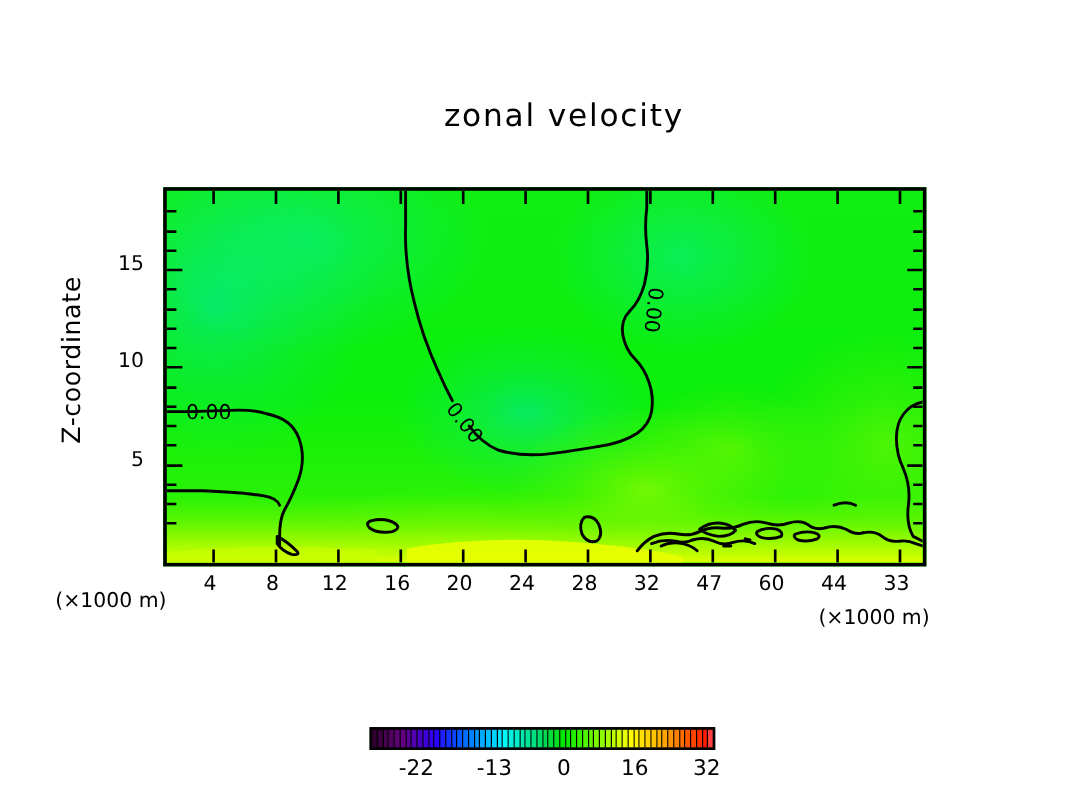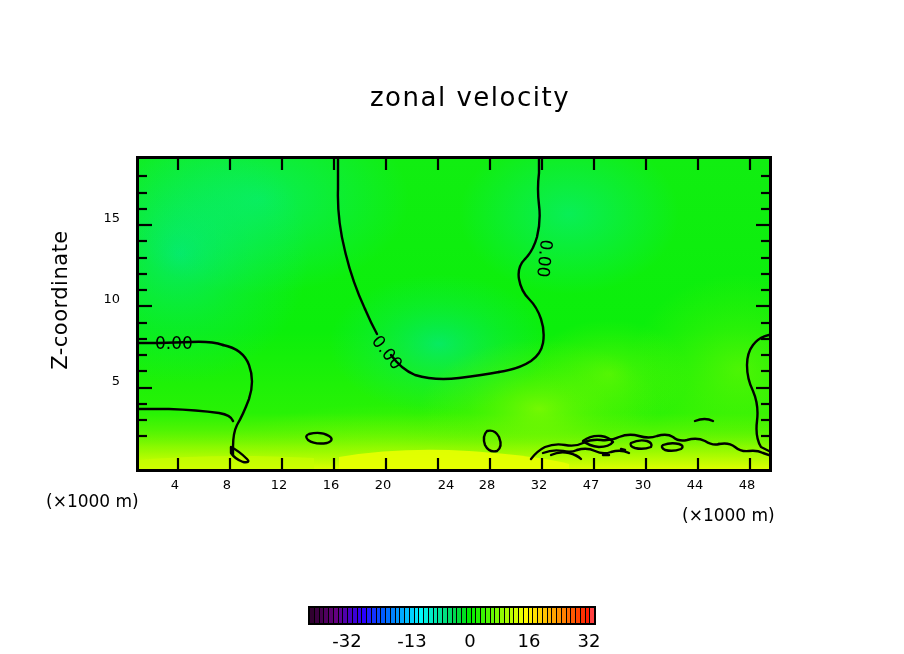--- a/index.html
+++ b/index.html
@@ -66,21 +66,21 @@
   }
   #xlabel {
     left: 136px;
     top: 523px;
     width: 636px;
     text-align: center;
   }
   .tick-text {
     position: absolute;
     font-family: "DejaVu Sans", sans-serif;
-    font-size: 13px;
+    font-size: 17px;
     text-align: center;
     white-space: pre;
   }
   .xtick-text { top: 477px; width: 40px; margin-left: -20px; }
   .ytick-text { left: 86px; width: 34px; text-align: right; margin-top: -12px; }
   .unit-note {
     position: absolute;
     font-family: "DejaVu Sans", sans-serif;
     font-size: 17px;
     white-space: pre;
@@ -314,27 +314,27 @@
 
   <div class="tick-text ytick-text" style="top:385px">5</div>
   <div class="tick-text ytick-text" style="top:303px">10</div>
   <div class="tick-text ytick-text" style="top:222px">15</div>
 
   <div class="tick-text xtick-text" style="left:175px">4</div>
   <div class="tick-text xtick-text" style="left:227px">8</div>
   <div class="tick-text xtick-text" style="left:279px">12</div>
   <div class="tick-text xtick-text" style="left:331px">16</div>
   <div class="tick-text xtick-text" style="left:383px">20</div>
-  <div class="tick-text xtick-text" style="left:446px">24</div>
+  <div class="tick-text xtick-text" style="left:435px">24</div>
   <div class="tick-text xtick-text" style="left:487px">28</div>
   <div class="tick-text xtick-text" style="left:539px">32</div>
   <div class="tick-text xtick-text" style="left:591px">47</div>
-  <div class="tick-text xtick-text" style="left:643px">30</div>
+  <div class="tick-text xtick-text" style="left:643px">60</div>
   <div class="tick-text xtick-text" style="left:695px">44</div>
-  <div class="tick-text xtick-text" style="left:747px">48</div>
+  <div class="tick-text xtick-text" style="left:747px">33</div>
 
   <div id="unit-left" class="unit-note">(×1000 m)</div>
   <div id="unit-right" class="unit-note">(×1000 m)</div>
 
 
   <div id="colorbar-wrap">
     <div id="colorbar">
         <div class="cb-cell" style="background: rgb(48, 0, 48);"></div>
         <div class="cb-cell" style="background: rgb(59, 0, 64);"></div>
         <div class="cb-cell" style="background: rgb(70, 0, 80);"></div>
@@ -391,19 +391,19 @@
         <div class="cb-cell" style="background: rgb(255, 128, 0);"></div>
         <div class="cb-cell" style="background: rgb(255, 108, 0);"></div>
         <div class="cb-cell" style="background: rgb(255, 88, 0);"></div>
         <div class="cb-cell" style="background: rgb(255, 68, 0);"></div>
         <div class="cb-cell" style="background: rgb(255, 48, 0);"></div>
         <div class="cb-cell" style="background: rgb(255, 28, 0);"></div>
         <div class="cb-cell" style="background: rgb(255, 64, 64);"></div>
       </div>
   </div>
 
-  <div class="cbtick-text" style="left:347px">-32</div>
+  <div class="cbtick-text" style="left:347px">-22</div>
   <div class="cbtick-text" style="left:412px">-13</div>
   <div class="cbtick-text" style="left:470px">0</div>
   <div class="cbtick-text" style="left:529px">16</div>
   <div class="cbtick-text" style="left:589px">32</div>
 
 </div>
 
 </body></html>

